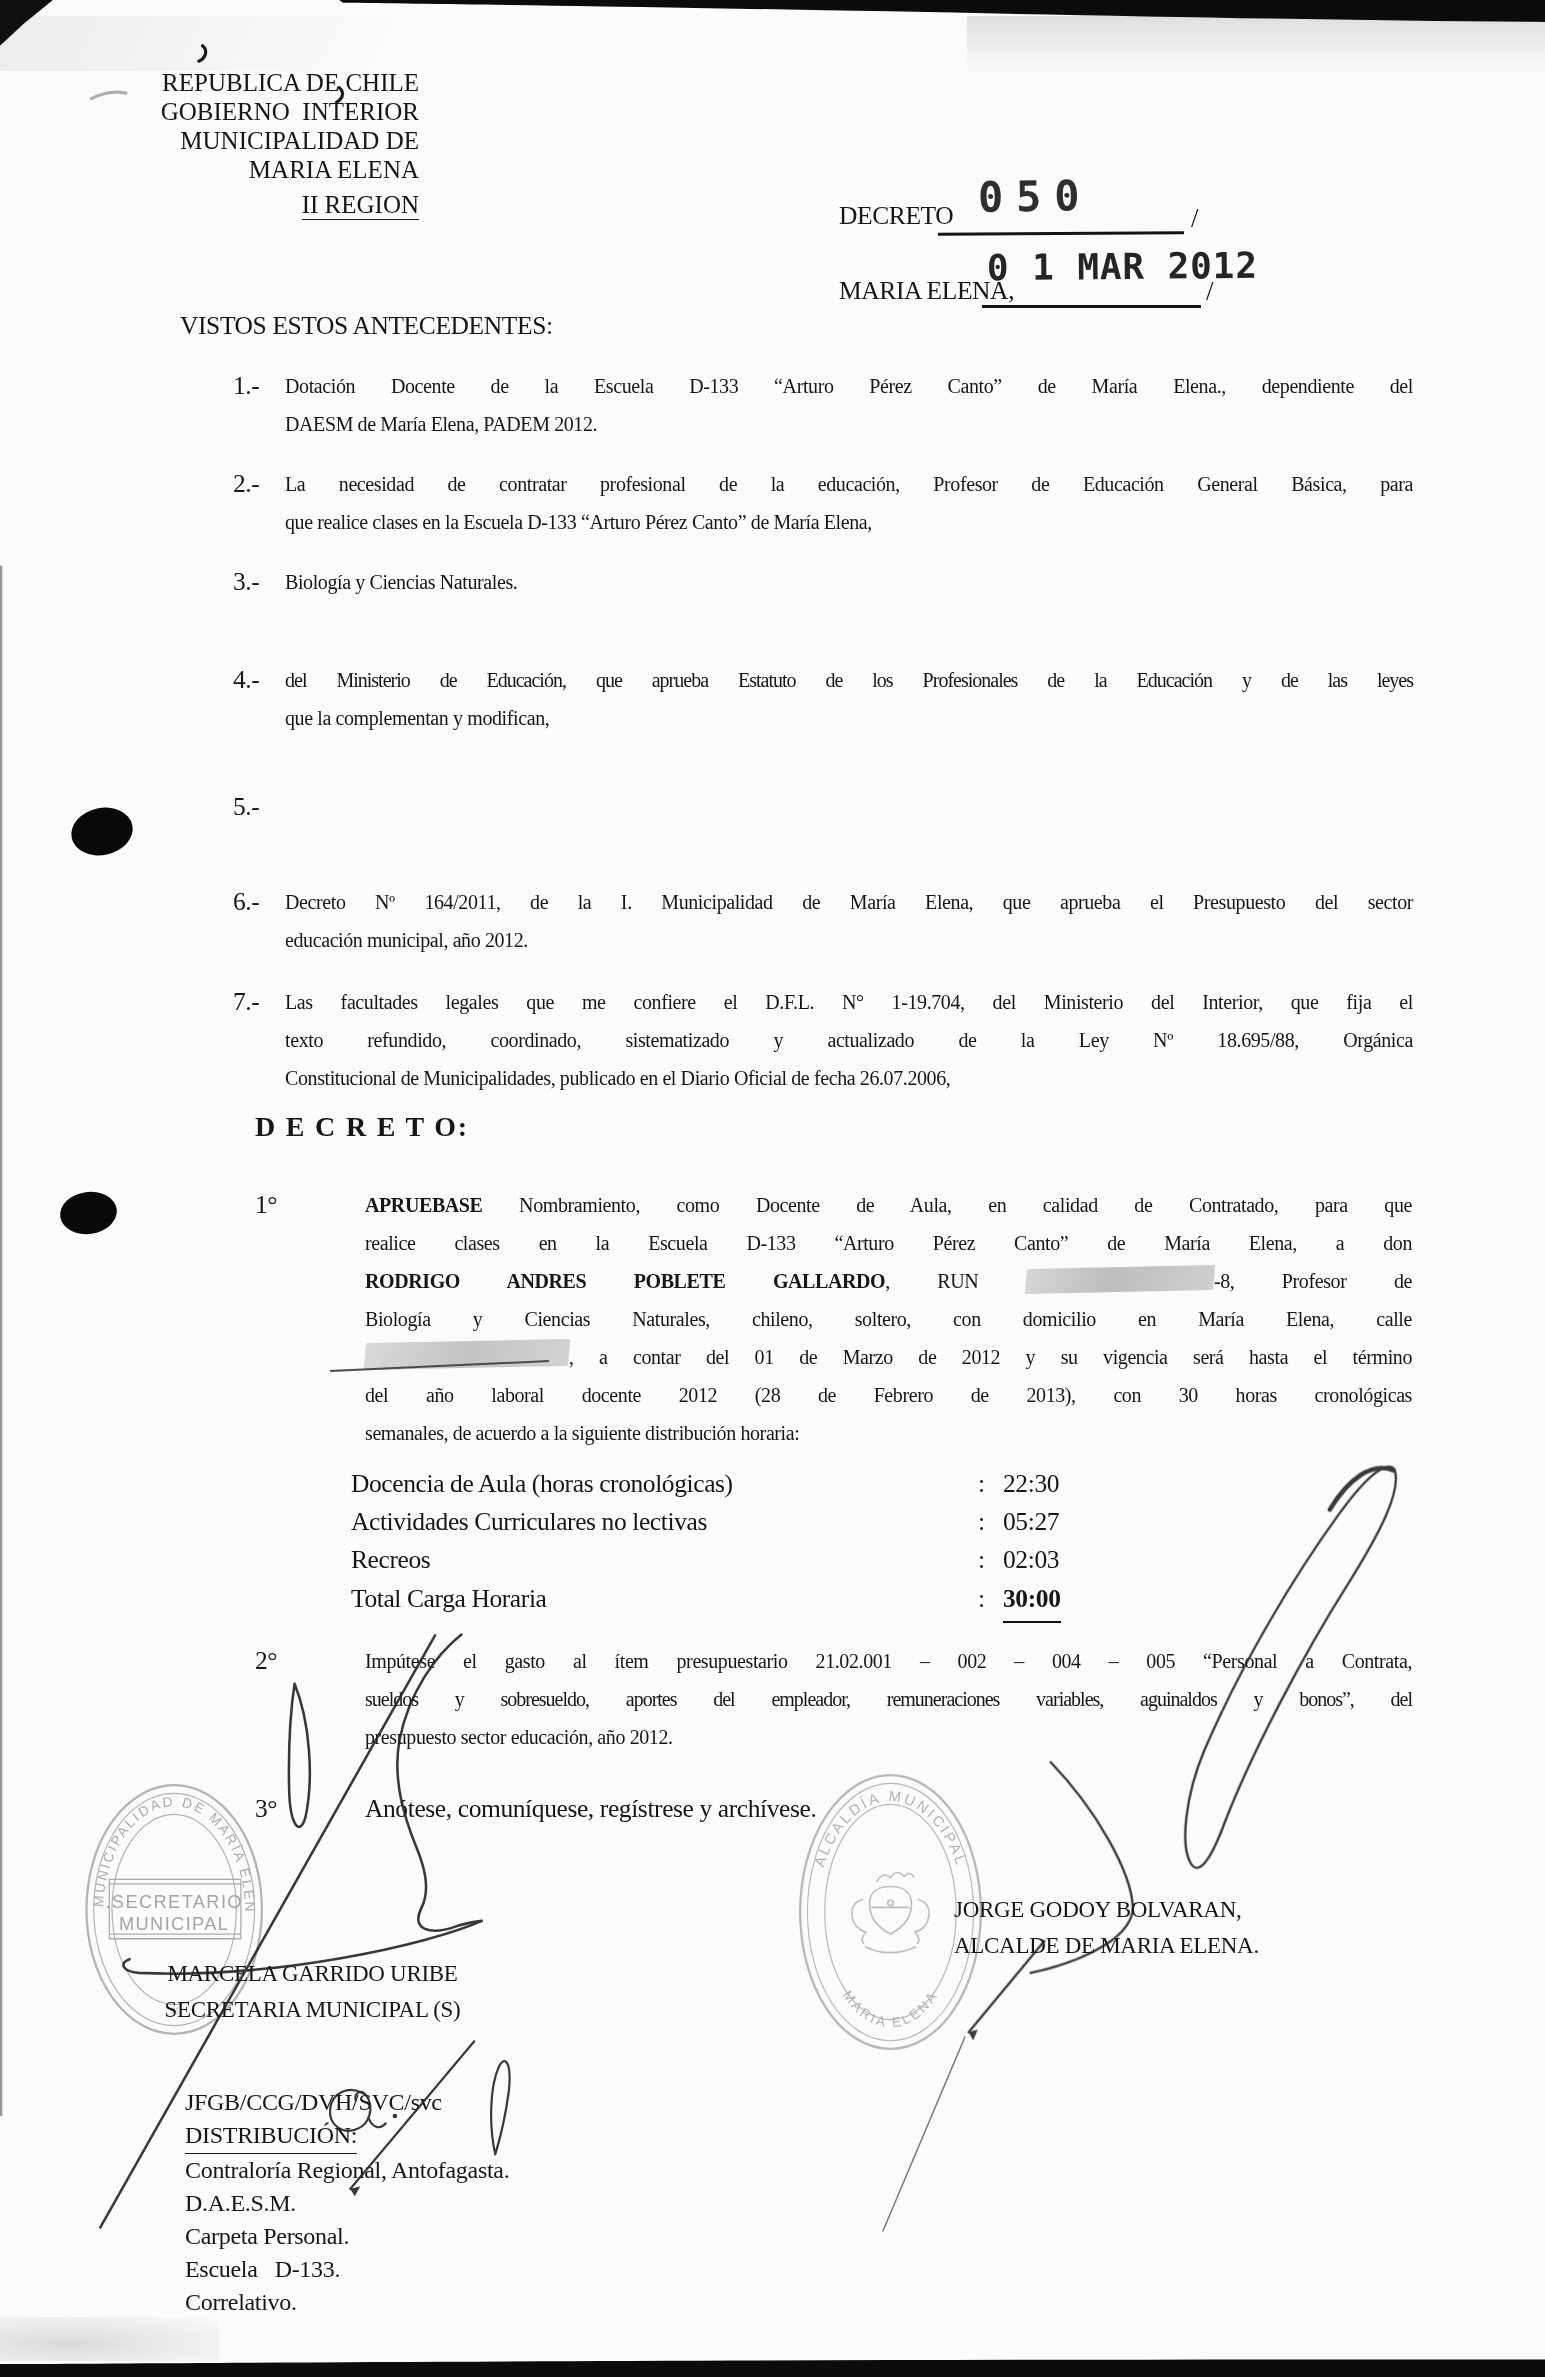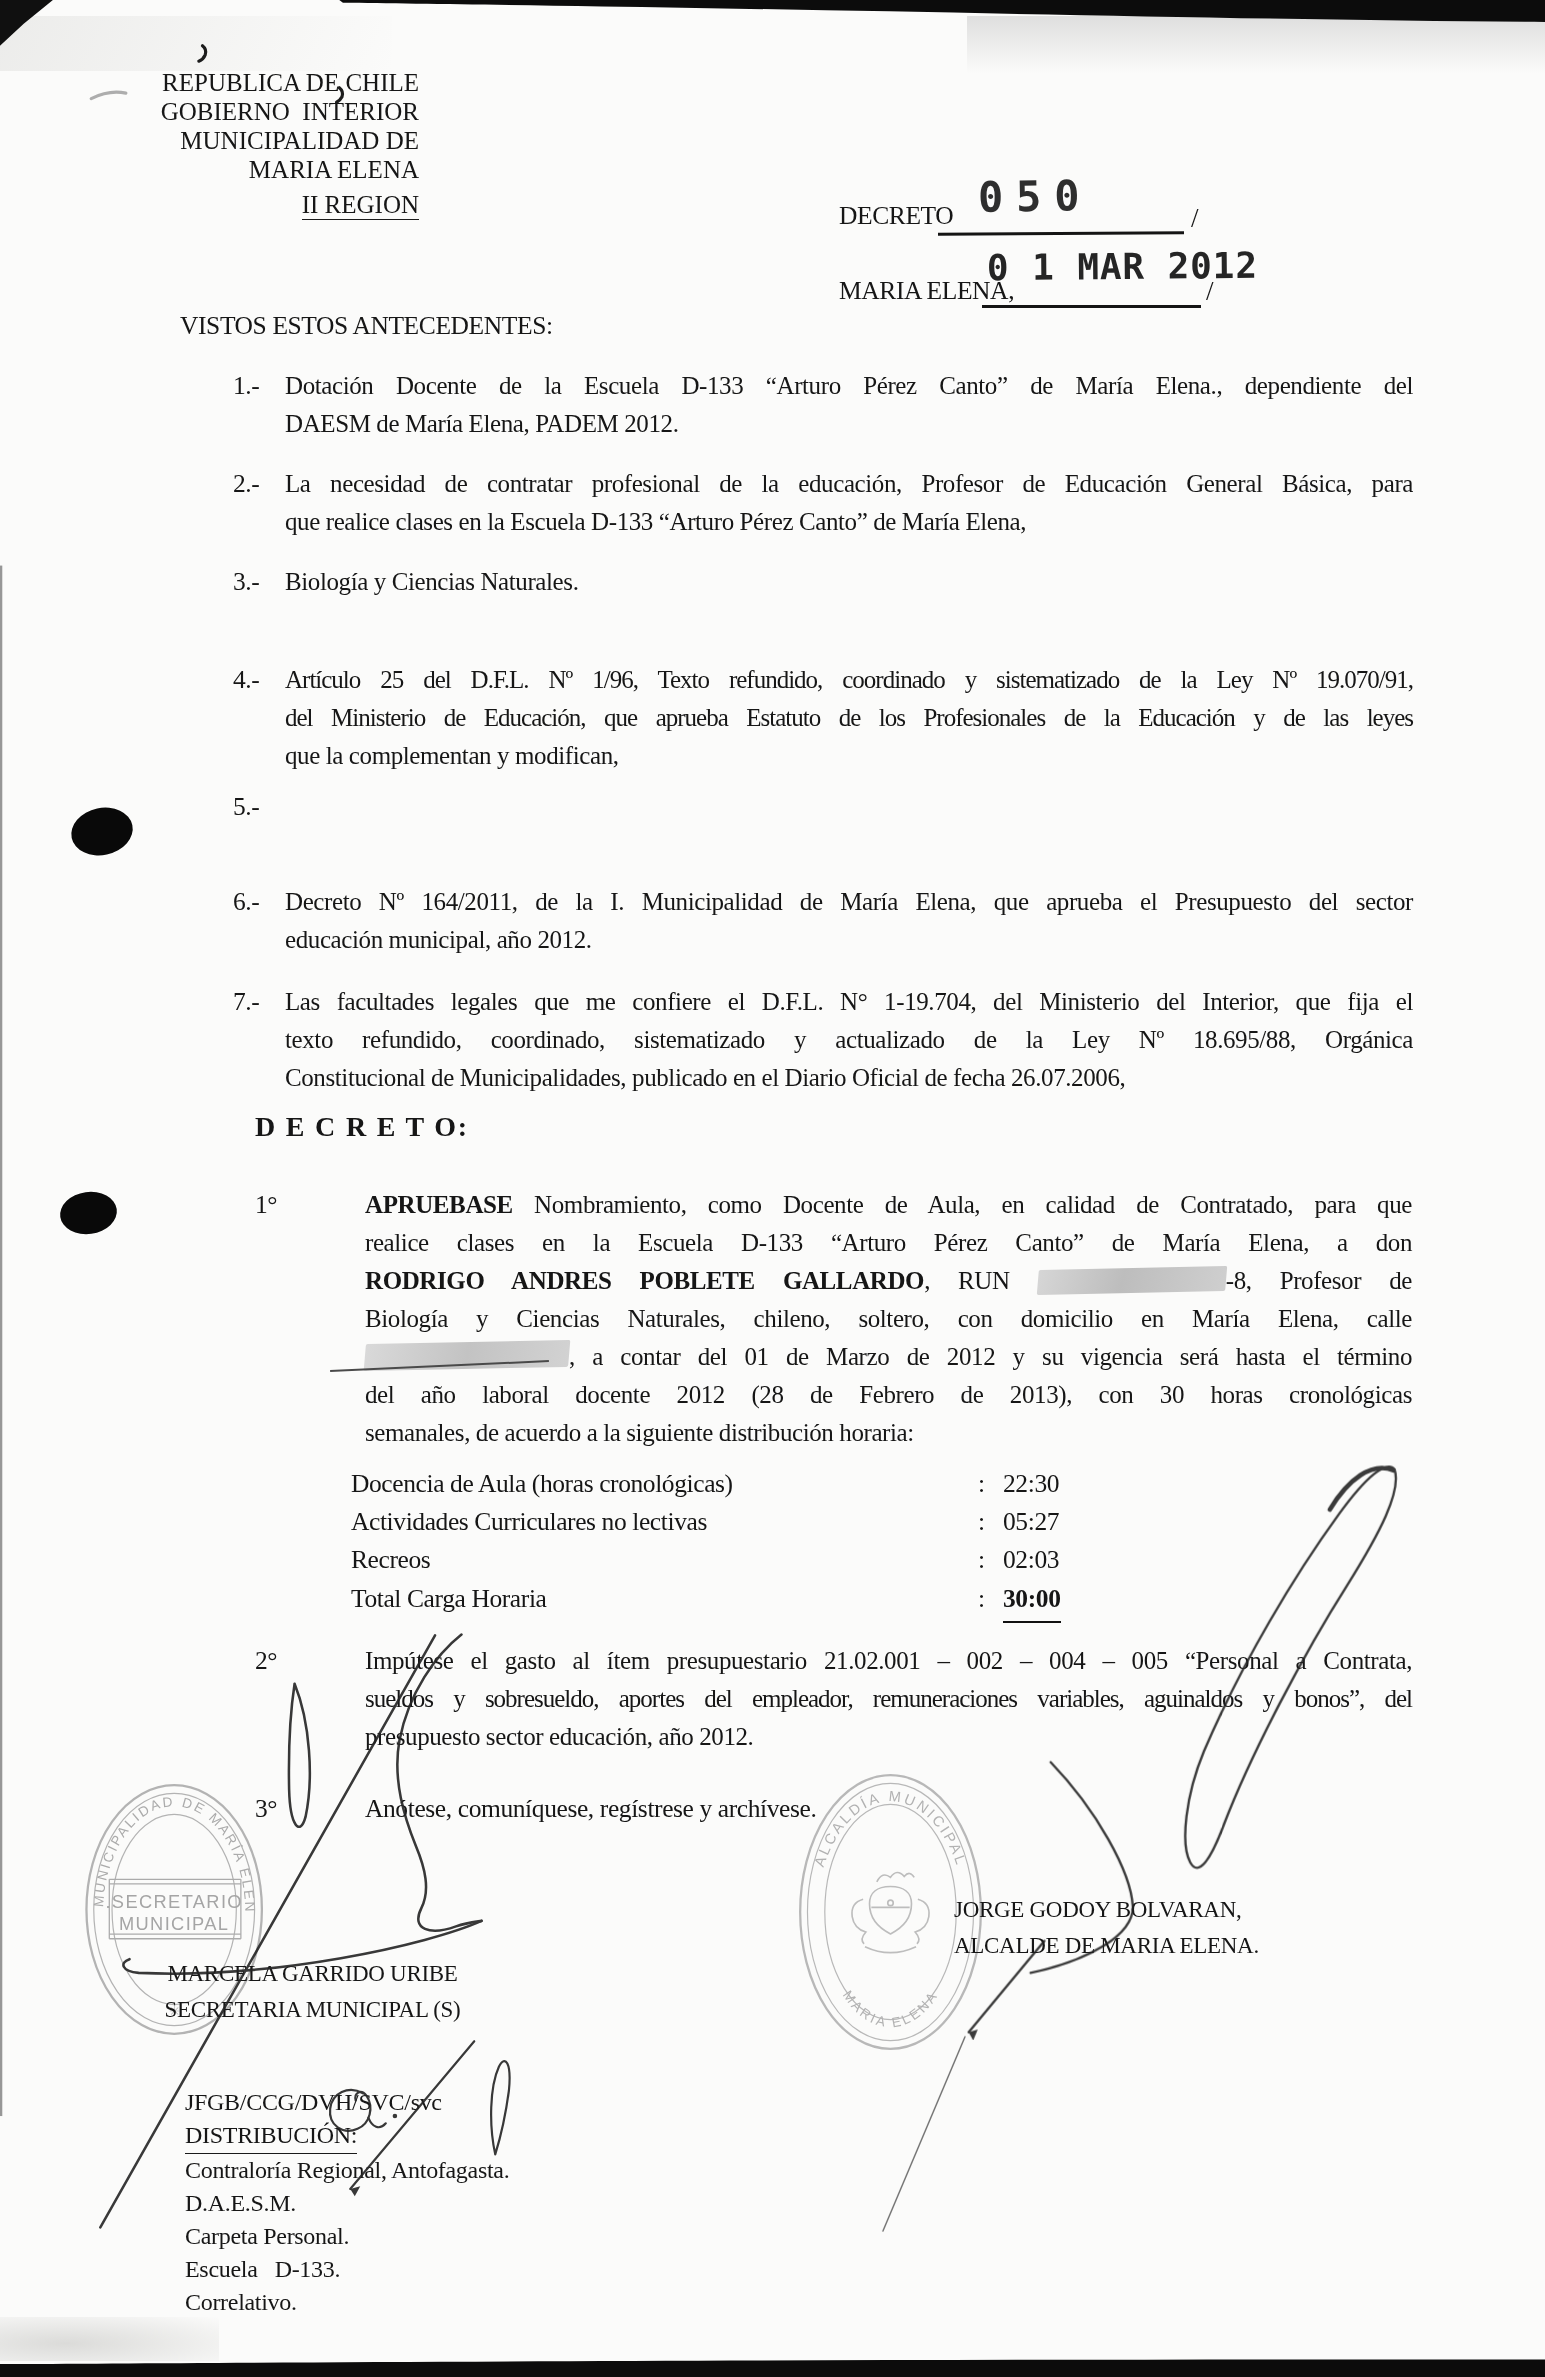--- a/index.html
+++ b/index.html
@@ -3,21 +3,21 @@
 <meta charset="utf-8">
 <style>
   html,body{margin:0;padding:0;background:#e8e8e6;}
   .page{
     position:relative;width:1545px;height:2377px;margin:0 auto;
     background:#fbfbfa;overflow:hidden;
     font-family:"Liberation Serif","DejaVu Serif",serif;color:#161616;
   }
   .abs{position:absolute;}
   .t{font-size:25.5px;line-height:38px;letter-spacing:-0.4px;white-space:nowrap;}
-  .blk{position:absolute;font-size:25px;line-height:38px;letter-spacing:-0.4px;}
+  .blk{position:absolute;font-size:20px;line-height:38px;letter-spacing:-0.4px;}
   .blk .ln{width:100%;}
   .just{text-align:justify;text-align-last:justify;white-space:normal;}
   .left{text-align:left;}
   .b{font-weight:bold;}
   .tight{letter-spacing:-1px;}
   .header-block{left:109px;top:68px;width:310px;text-align:right;font-size:25px;line-height:29px;}
   .header-block div{white-space:pre;}
   .hdr-last{display:inline-block;border-bottom:1.8px solid #1a1a1a;padding-bottom:0.9px;margin-top:5.5px;}
   .stamp-num{
     font-family:"DejaVu Sans Mono",monospace;font-weight:bold;color:#1d1d1d;
@@ -150,21 +150,20 @@
     <div class="ln left">que realice clases en la Escuela D-133 “Arturo Pérez Canto” de María Elena,</div>
   </div>
 
   <div class="abs t" style="left:233px;top:563px;">3.-</div>
   <div class="blk" style="left:285px;top:563px;width:1128px;">
     <div class="ln left">Biología y Ciencias Naturales.</div>
   </div>
 
   <div class="abs t" style="left:233px;top:661px;">4.-</div>
   <div class="blk" style="left:285px;top:661px;width:1128px;">
-    <div class="ln just tight">Artículo 25 del D.F.L. Nº 1/96, Texto refundido, coordinado y sistematizado de la Ley Nº 19.070/91,</div>
     <div class="ln just tight">del Ministerio de Educación, que aprueba Estatuto de los Profesionales de la Educación y de las leyes</div>
     <div class="ln left">que la complementan y modifican,</div>
   </div>
 
   <div class="abs t" style="left:233px;top:788px;">5.-</div>
 
   <div class="abs t" style="left:233px;top:883px;">6.-</div>
   <div class="blk" style="left:285px;top:883px;width:1128px;">
     <div class="ln just">Decreto Nº 164/2011, de la I. Municipalidad de María Elena, que aprueba el Presupuesto del sector</div>
     <div class="ln left">educación municipal, año 2012.</div>

